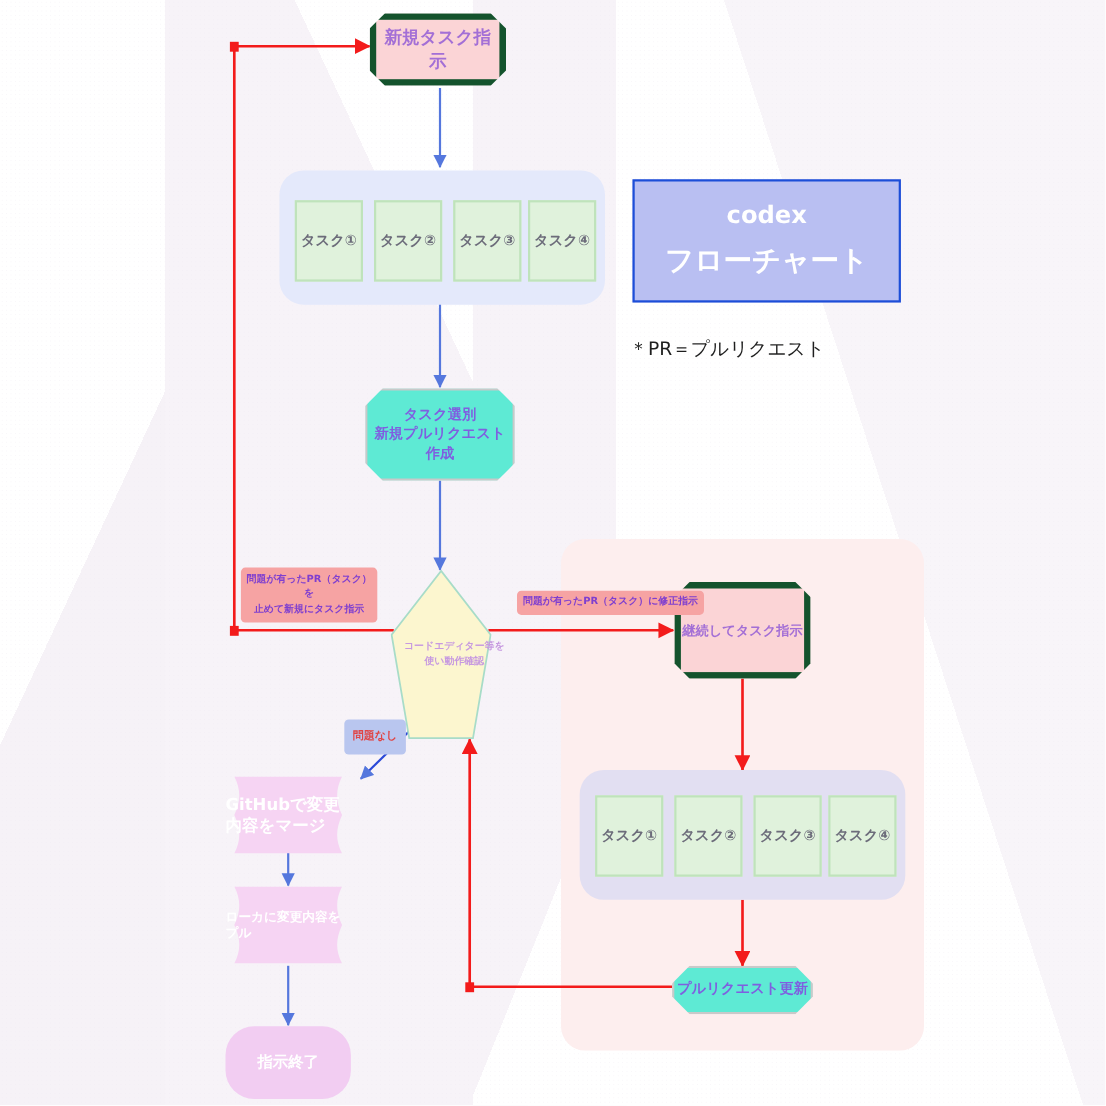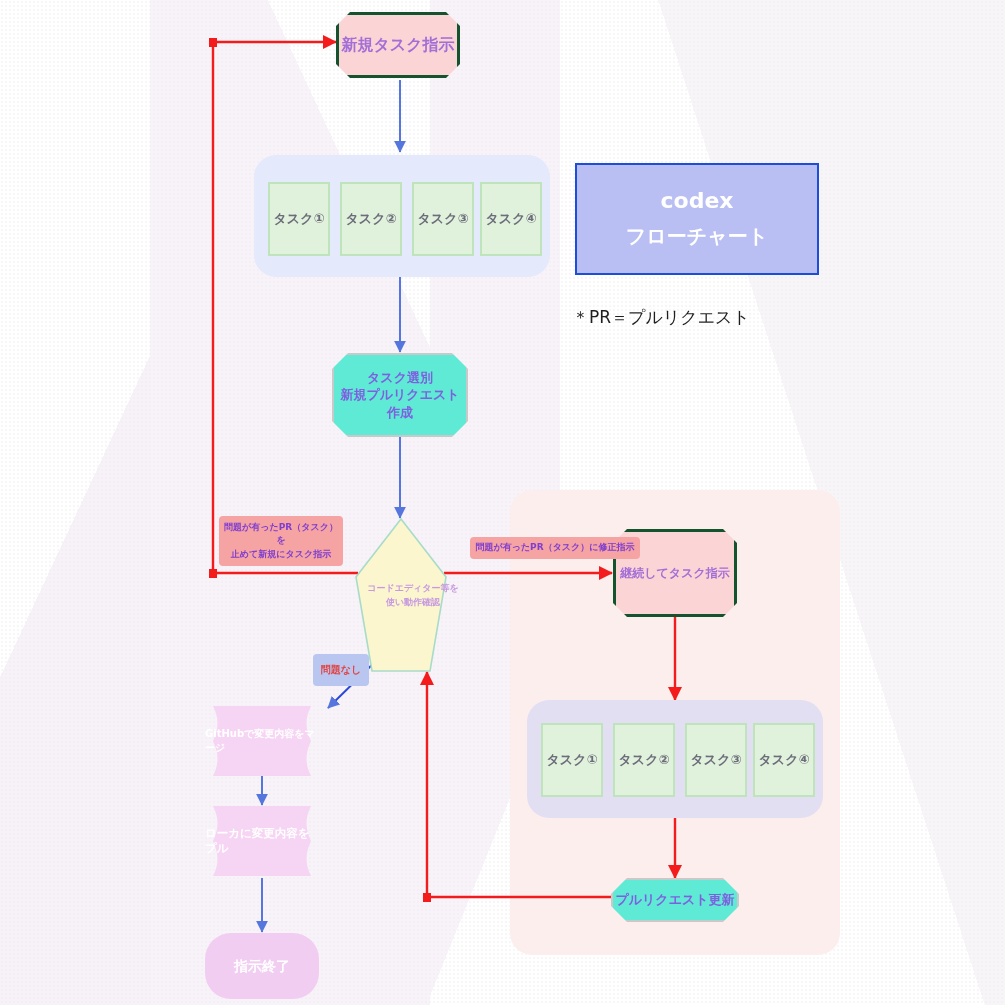--- a/index.html
+++ b/index.html
@@ -24,21 +24,21 @@
   .wm-dots{left:0;top:0;width:1005px;height:1005px;opacity:.5;
         background-image:radial-gradient(#efeaf2 .7px, transparent .8px);
         background-size:4px 4px;}
 
   
   .node{position:absolute;display:flex;align-items:center;justify-content:center;
         text-align:center;line-height:1.35;box-sizing:border-box;}
   .ntext{white-space:pre-line;}
 
   
-  .oct{background:#fbd4d6;border:3px solid #14532d;
+  .oct{background:#fbd4d6;border:6px solid #14532d;
        clip-path:polygon(14px 0,calc(100% - 14px) 0,100% 14px,100% calc(100% - 14px),
                          calc(100% - 14px) 100%,14px 100%,0 calc(100% - 14px),0 14px);
        color:#a36fd6;font-weight:700;}
   .oct-shadow{filter:drop-shadow(2px 2px 2px rgba(150,150,150,.55));}
 
   
   .cyan{background:#5eead4;border:2px solid #c9c9c9;
         clip-path:polygon(16px 0,calc(100% - 16px) 0,100% 16px,100% calc(100% - 16px),
                           calc(100% - 16px) 100%,16px 100%,0 calc(100% - 16px),0 16px);
         color:#7f5fe0;font-weight:700;}
@@ -62,21 +62,21 @@
         color:#6c6c7a;font-weight:700;}
 
   
   .panel{position:absolute;background:#fdeeee;border-radius:22px;}
 
   
   .title-card{position:absolute;background:#b9bff2;border:2px solid #1d4ed8;
         display:flex;flex-direction:column;align-items:center;justify-content:center;
         color:#ffffff;font-weight:700;}
   .title-card .l1{font-size:22px;margin-bottom:10px;}
-  .title-card .l2{font-size:20px;}
+  .title-card .l2{font-size:26px;}
   .note{position:absolute;color:#1e1e1e;font-size:17px;}
 
   
   .elabel{position:absolute;display:flex;align-items:center;justify-content:center;
         text-align:center;box-sizing:border-box;line-height:1.45;}
   .elabel.red{background:#f6a3a3;color:#7f3fcf;border-radius:4px;font-weight:700;}
   .elabel.blue{background:#b9c6ef;color:#e04545;border-radius:4px;font-weight:700;}
 
   
   .svg-layer{position:absolute;left:0;top:0;width:1005px;height:1005px;
@@ -197,21 +197,21 @@
 
   <div class="node cyan oct-shadow" style="left:611px;top:878px;width:128px;height:44px;font-size:13px;">
     <span class="ntext">プルリクエスト更新</span>
   </div>
 
   <div class="flagwrap" style="left:205px;top:706px;width:114px;height:70px;">
     <svg width="114" height="70" viewBox="0 0 114 70">
       <path d="M8,0 H106 C100,12 100,22 106,35 C100,48 100,58 106,70 H8
                C14,58 14,48 8,35 C14,22 14,12 8,0 Z" fill="#f6d4f3"></path>
     </svg>
-    <div class="lbl" style="font-size:10px;">
+    <div class="lbl" style="font-size:15px;">
       <span>GitHubで変更内容をマージ</span>
     </div>
   </div>
 
   <div class="flagwrap" style="left:205px;top:806px;width:114px;height:70px;">
     <svg width="114" height="70" viewBox="0 0 114 70">
       <path d="M8,0 H106 C100,12 100,22 106,35 C100,48 100,58 106,70 H8
                C14,58 14,48 8,35 C14,22 14,12 8,0 Z" fill="#f6d4f3"></path>
     </svg>
     <div class="lbl" style="font-size:11.5px;">

